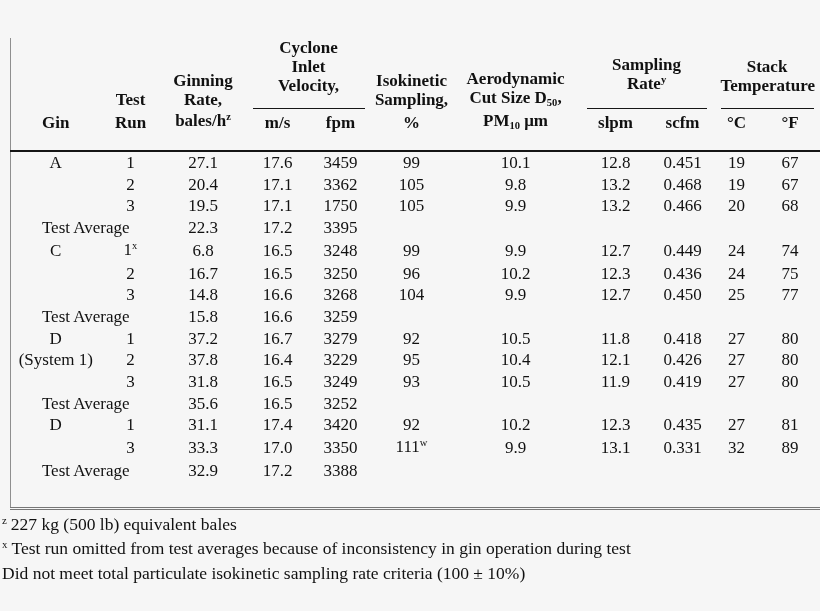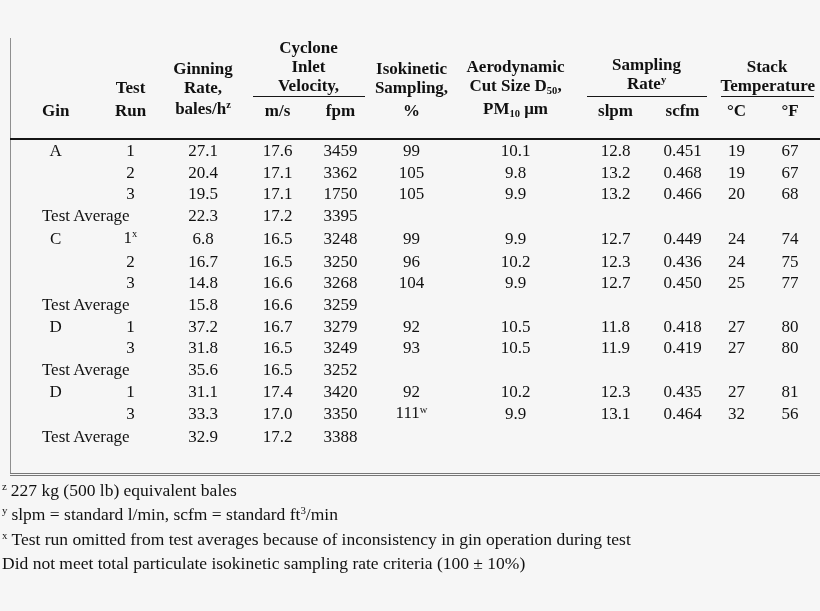--- a/index.html
+++ b/index.html
@@ -24,21 +24,21 @@
     font-size:17px;
     text-align:center;
     vertical-align:bottom;
     padding:0 2px;
     line-height:19px;
   }
   .pre { white-space:pre-line; }
   .group {
     border-bottom:1.5px solid #161616;
     margin:0 5px;
-    padding-bottom:1px;
+    padding-bottom:13px;
   }
   tr.units-row th {
     border-bottom:2.5px solid #151515;
     height:23px;
     padding-bottom:18px;
   }
   tbody td {
     font-size:17px;
     text-align:center;
     height:21.7px;
@@ -236,20 +236,33 @@
           <td>16.7</td>
           <td>3279</td>
           <td>92</td>
           <td>10.5</td>
           <td>11.8</td>
           <td>0.418</td>
           <td>27</td>
           <td>80</td>
         </tr>
         <tr>
+          <td>(System 1)</td>
+          <td>2</td>
+          <td>37.8</td>
+          <td>16.4</td>
+          <td>3229</td>
+          <td>95</td>
+          <td>10.4</td>
+          <td>12.1</td>
+          <td>0.426</td>
+          <td>27</td>
+          <td>80</td>
+        </tr>
+        <tr>
           <td></td>
           <td>3</td>
           <td>31.8</td>
           <td>16.5</td>
           <td>3249</td>
           <td>93</td>
           <td>10.5</td>
           <td>11.9</td>
           <td>0.419</td>
           <td>27</td>
@@ -282,23 +295,23 @@
         </tr>
         <tr>
           <td></td>
           <td>3</td>
           <td>33.3</td>
           <td>17.0</td>
           <td>3350</td>
           <td>111<sup>w</sup></td>
           <td>9.9</td>
           <td>13.1</td>
-          <td>0.464</td>
+          <td>0.331</td>
           <td>32</td>
-          <td>56</td>
+          <td>89</td>
         </tr>
         <tr>
           <td colspan="2">Test Average</td>
           <td>32.9</td>
           <td>17.2</td>
           <td>3388</td>
           <td></td>
           <td></td>
           <td></td>
           <td></td>
@@ -306,18 +319,17 @@
           <td></td>
         </tr>
         <tr>
           <td colspan="11" class="spacer"></td>
         </tr>
       </tbody>
   </table>
 
   <div class="footnotes">
     <div><sup>z</sup><span>227 kg (500 lb) equivalent bales</span></div>
-    <div><sup>y</sup><span>slpm = standard l/min, scfm = standard ft</span><sup style="margin-right:0">3</sup><span>/min</span></div>
     <div><sup>x</sup><span>Test run omitted from test averages because of inconsistency in gin operation during test</span></div>
     <div><span>Did not meet total particulate isokinetic sampling rate criteria (100 ± 10%)</span></div>
   </div>
 
 </div>
 
 </body></html>

